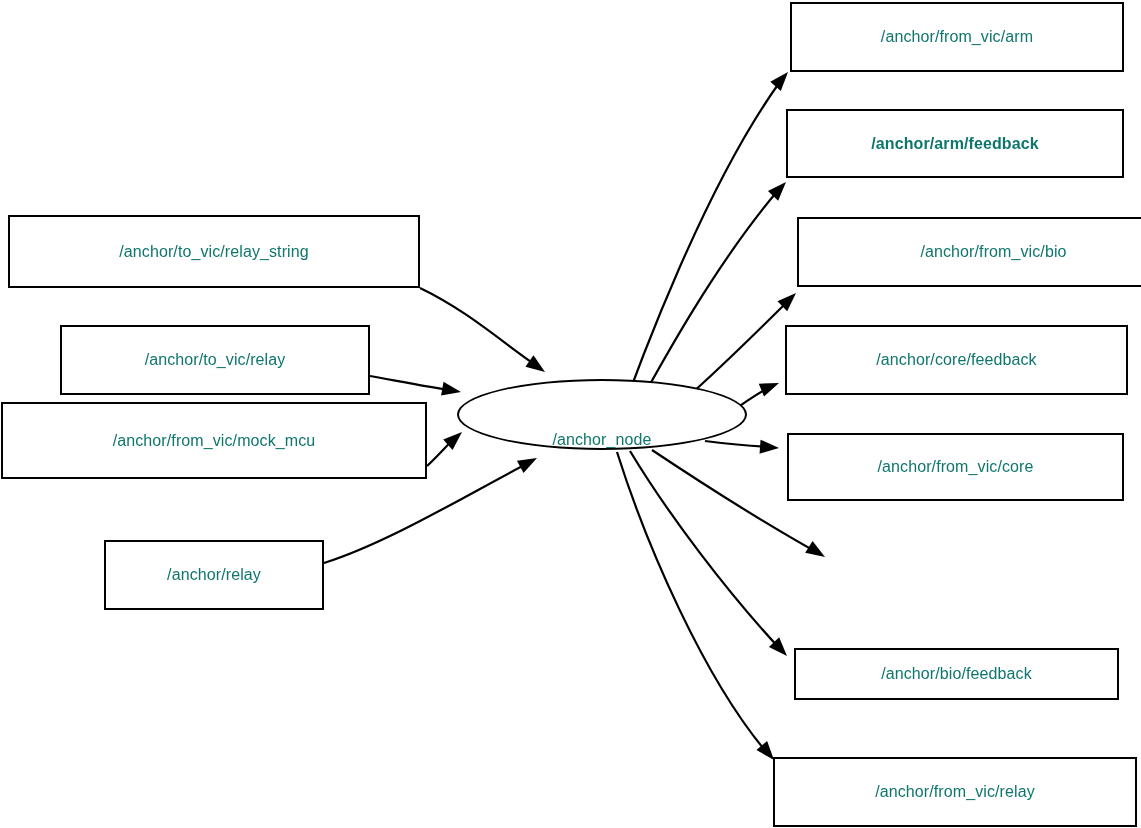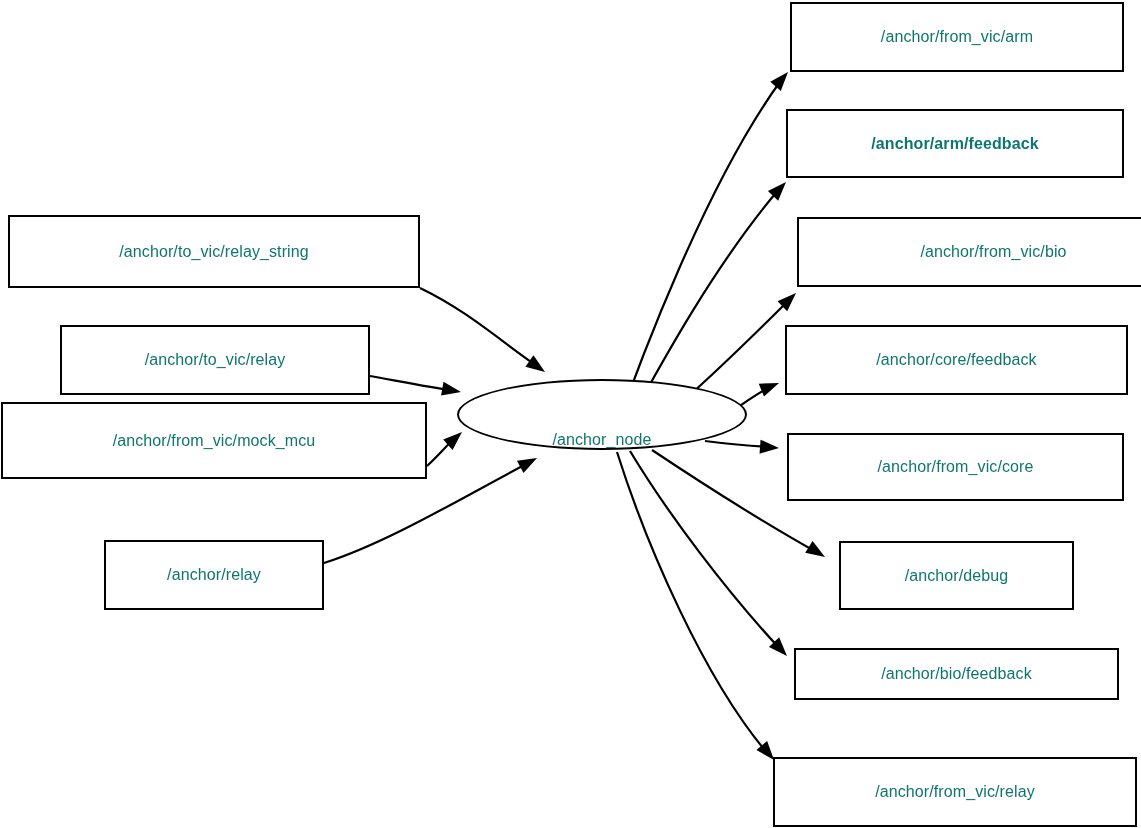--- a/index.html
+++ b/index.html
@@ -113,23 +113,20 @@
   </div>
   <div class="node-box" style="left: 797px; top: 217px; width: 365px; height: 70px; padding-left: 28px;">
     <span class="node-label">/anchor/from_vic/bio</span>
   </div>
   <div class="node-box" style="left: 785px; top: 325px; width: 343px; height: 70px;">
     <span class="node-label">/anchor/core/feedback</span>
   </div>
   <div class="node-box" style="left: 787px; top: 433px; width: 337px; height: 68px;">
     <span class="node-label">/anchor/from_vic/core</span>
   </div>
-  <div class="node-box" style="left: 839px; top: 541px; width: 235px; height: 69px;">
-    <span class="node-label">/anchor/debug</span>
-  </div>
   <div class="node-box" style="left: 794px; top: 648px; width: 325px; height: 52px;">
     <span class="node-label">/anchor/bio/feedback</span>
   </div>
   <div class="node-box" style="left: 773px; top: 757px; width: 364px; height: 70px;">
     <span class="node-label">/anchor/from_vic/relay</span>
   </div>
 
 </div>
 
 </body></html>

